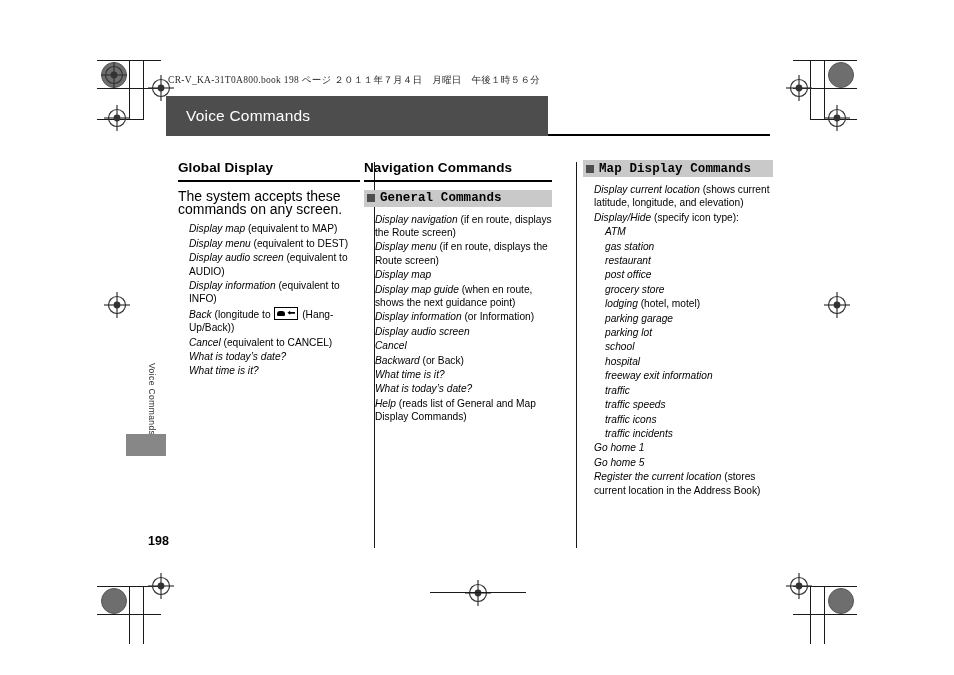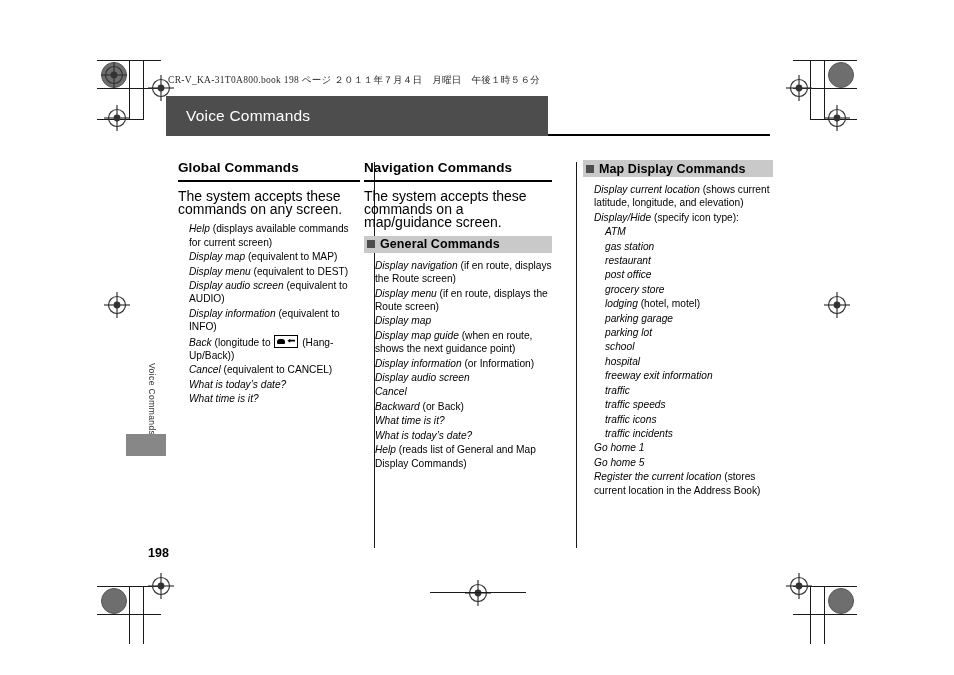--- a/index.html
+++ b/index.html
@@ -82,21 +82,21 @@
     top: 434px;
     width: 40px;
     height: 22px;
     background: #878787;
   }
 
   
   .folio {
     position: absolute;
     left: 148px;
-    top: 546px;
+    top: 534px;
     font-size: 12.5px;
     font-weight: bold;
     color: #000000;
   }
 
   
   .col {
     position: absolute;
     top: 160px;
   }
@@ -130,20 +130,21 @@
   }
 
   .band {
     display: flex;
     align-items: center;
     gap: 5px;
     background: #c9c9c9;
     height: 17px;
     padding-left: 3px;
     margin-bottom: 6px;
+    font-family: Liberation Mono, monospace;
   }
   .band-sq {
     width: 8px;
     height: 8px;
     background: #4d4d4d;
     flex: 0 0 auto;
   }
   .band-label {
     font-size: 12.5px;
     font-weight: bold;
@@ -308,40 +309,38 @@
 
 <div class="side-tab-text">Voice Commands</div>
 <div class="side-tab-block"></div>
 
 <div class="folio">198</div>
 
 <div class="col-rule col-rule-1"></div>
 <div class="col-rule col-rule-2"></div>
 
 <div class="col col-1">
-  <h2 class="sec-title">Global Commands</h2>
+  <h2 class="sec-title">Global Display</h2>
   <div class="sec-underline"></div>
   <p class="intro">The system accepts these commands on any screen.</p>
   <ul class="cmd-list" id="list-global">
-      <li class="lvl1"><span class="cmd">Help</span><span class="plain"> (displays available commands for current screen)</span></li>
       <li class="lvl1"><span class="cmd">Display map</span><span class="plain"> (equivalent to MAP)</span></li>
       <li class="lvl1"><span class="cmd">Display menu</span><span class="plain"> (equivalent to DEST)</span></li>
       <li class="lvl1"><span class="cmd">Display audio screen</span><span class="plain"> (equivalent to AUDIO)</span></li>
       <li class="lvl1"><span class="cmd">Display information</span><span class="plain"> (equivalent to INFO)</span></li>
       <li class="lvl1"><span class="cmd">Back</span><span class="plain"> (longitude to </span><span class="key-glyph"></span><span class="plain"> (Hang-Up/Back))</span></li>
       <li class="lvl1"><span class="cmd">Cancel</span><span class="plain"> (equivalent to CANCEL)</span></li>
       <li class="lvl1"><span class="cmd">What is today’s date?</span></li>
       <li class="lvl1"><span class="cmd">What time is it?</span></li>
     </ul>
 </div>
 
 <div class="col col-2">
   <h2 class="sec-title">Navigation Commands</h2>
   <div class="sec-underline"></div>
-  <p class="intro">The system accepts these commands on a map/guidance screen.</p>
   <div class="band">
     <span class="band-sq"></span>
     <span class="band-label">General Commands</span>
   </div>
   <ul class="cmd-list" id="list-nav">
       <li class="lvl1"><span class="cmd">Display navigation</span><span class="plain"> (if en route, displays the Route screen)</span></li>
       <li class="lvl1"><span class="cmd">Display menu</span><span class="plain"> (if en route, displays the Route screen)</span></li>
       <li class="lvl1"><span class="cmd">Display map</span></li>
       <li class="lvl1"><span class="cmd">Display map guide</span><span class="plain"> (when en route, shows the next guidance point)</span></li>
       <li class="lvl1"><span class="cmd">Display information</span><span class="plain"> (or Information)</span></li>

